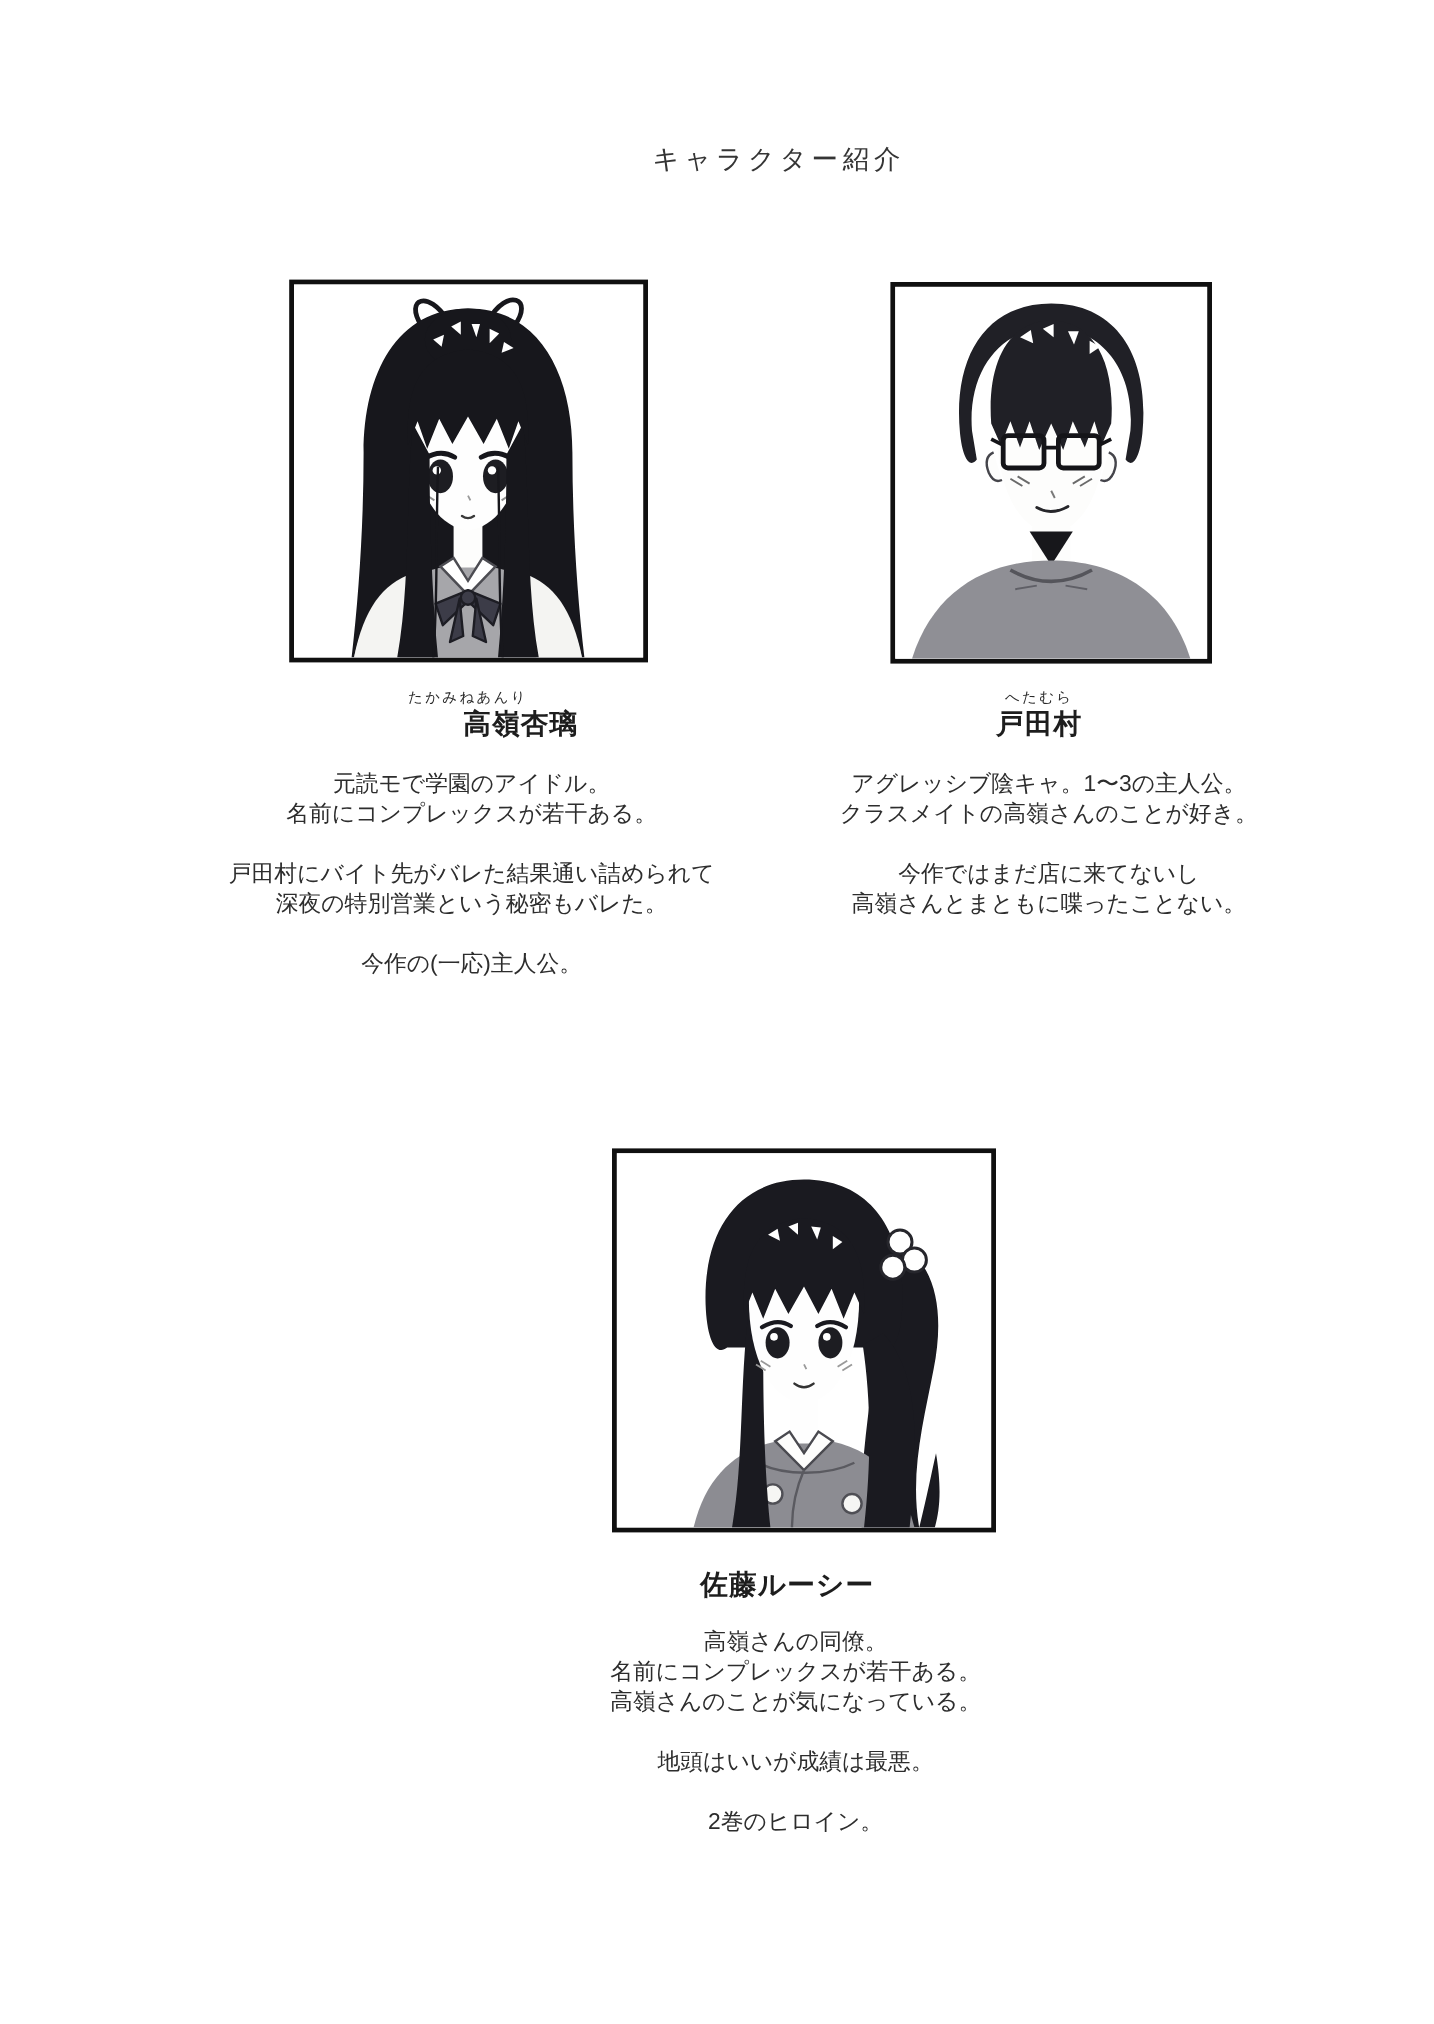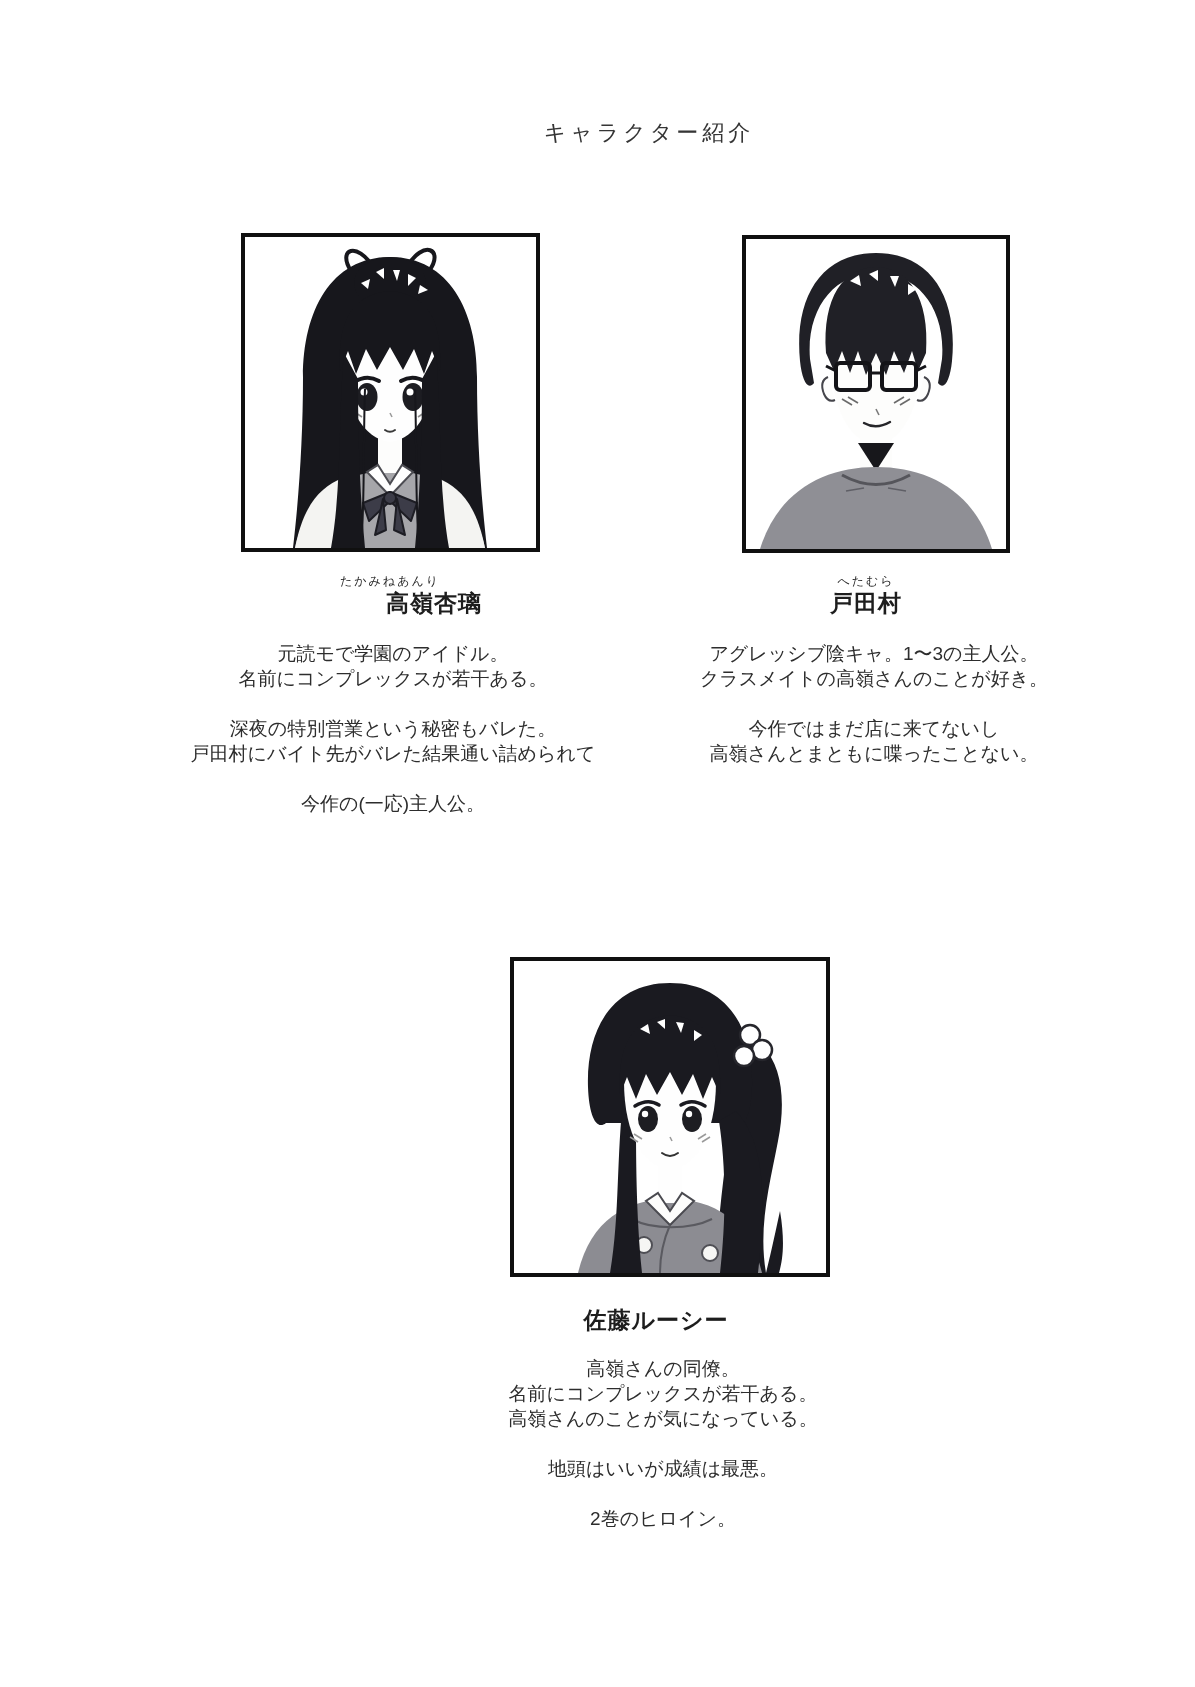--- a/index.html
+++ b/index.html
@@ -118,22 +118,22 @@
       <path d="M120 152 C118 212 120 262 116 311" stroke="#17171c" stroke-width="2" fill="none"></path>
       <path d="M170 152 C172 212 170 262 174 311" stroke="#17171c" stroke-width="2" fill="none"></path>
     </svg>
   </div>
   <div class="furigana" style="left:390px; top:573px;">たかみねあんり</div>
   <div class="name" style="left:390px; top:588px;margin-left:44px;">高嶺杏璃</div>
   <div class="desc" style="left:385px; top:641px;">
     <div class="line">元読モで学園のアイドル。</div>
     <div class="line">名前にコンプレックスが若干ある。</div>
     <div class="line"></div>
+    <div class="line">戸田村にバイト先がバレた結果通い詰められて</div>
     <div class="line">深夜の特別営業という秘密もバレた。</div>
-    <div class="line">戸田村にバイト先がバレた結果通い詰められて</div>
     <div class="line"></div>
     <div class="line">今作の(一応)主人公。</div>
   </div>
 
   <div class="portrait" style="left:742px; top:235px; width:268px; height:318px;">
     <svg viewBox="0 0 260 310" preserveAspectRatio="none">
       <rect width="260" height="310" fill="#ffffff"></rect>
       <path d="M130 14 C74 14 48 60 54 122 C56 142 62 152 68 144 L64 120 C60 70 88 34 130 34 C172 34 200 70 196 120 L192 144 C198 152 204 142 206 122 C212 60 186 14 130 14 Z" fill="#202026"></path>
       <path d="M84 100 C82 166 102 202 130 206 C158 202 178 166 176 100 C174 64 154 48 130 48 C106 48 86 64 84 100 Z" fill="#fdfdfc"></path>
       <path d="M80 114 C76 58 98 28 130 28 C162 28 184 58 180 114 L172 132 L166 112 L158 134 L148 112 L140 136 L130 114 L120 136 L112 112 L104 134 L96 112 L88 132 Z" fill="#202026"></path>

